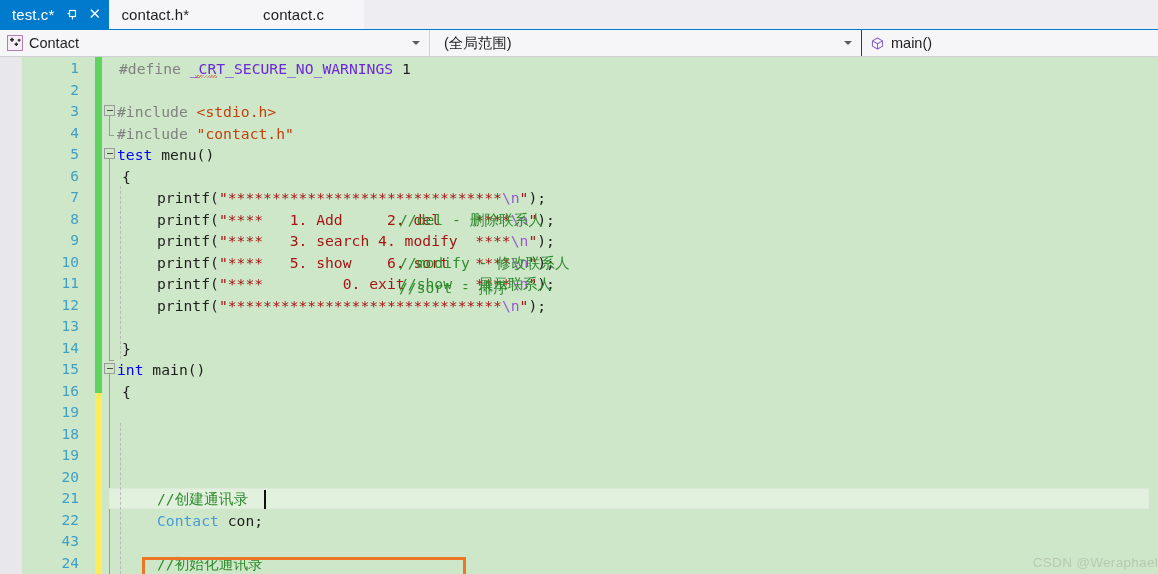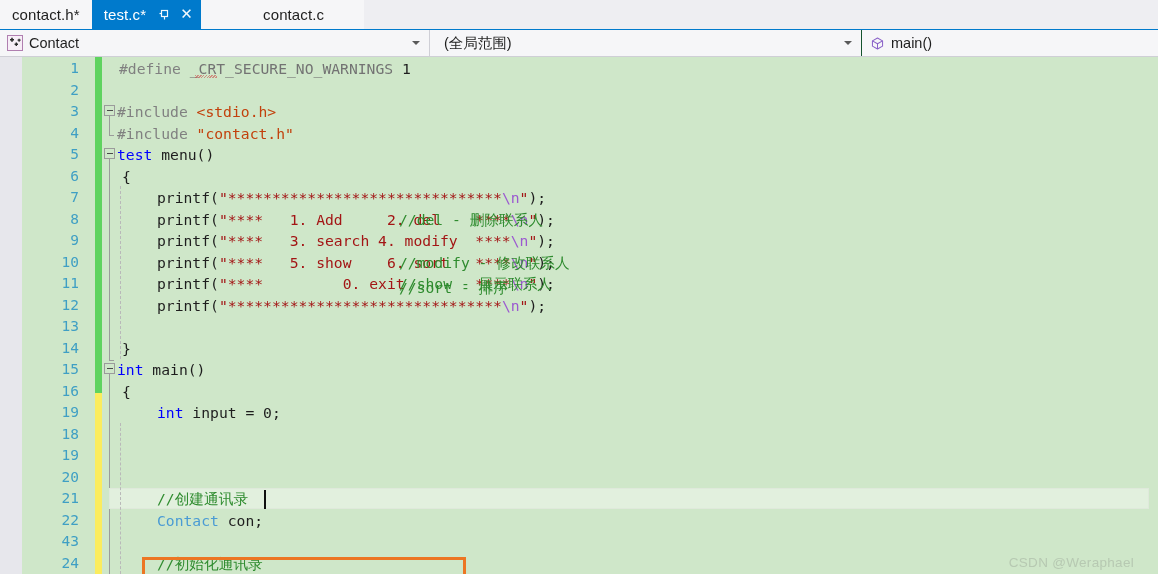--- a/index.html
+++ b/index.html
@@ -224,21 +224,21 @@
   
   .indent-guide {
     position: absolute;
     width: 0;
     border-left: 1px dashed #b9b9b9;
   }
 
   
   .kw      { color: #0000ff; }
   .pp      { color: #808080; }
-  .ppname  { color: #737373; }
+  .ppname  { color: #6d28d9; }
   .str     { color: #a31515; }
   .esc     { color: #9b59d0; }
   .cmt     { color: #2e8b2e; }
   .type    { color: #4a9bd4; }
   .num     { color: #1e1e1e; }
   .plain   { color: #1e1e1e; }
   .hdr     { color: #c2410c; }
 
   
   .squiggle {
@@ -264,51 +264,51 @@
   
   #caret {
     position: absolute;
     width: 2px;
     background: #101010;
   }
 
   
   #watermark {
     position: absolute;
-    right: 24px; bottom: 4px;
+    right: 0; bottom: 4px;
     font-family: "Liberation Sans", sans-serif;
     font-size: 13.5px;
     color: #b7c9b2;
     letter-spacing: 0.3px;
     user-select: none;
   }
 </style>
 </head>
 <body>
 
 <div id="app">
 
   <div id="tabstrip">
-    <div class="tab inactive">
-      <span class="tab-label">contact.h*</span>
-    </div>
     <div class="tab active">
       <span class="tab-label">test.c*</span>
       <span class="tab-icons">
         <span class="tab-icon pin">
           <svg width="13" height="13" viewBox="0 0 13 13">
               <g stroke="#ffffff" stroke-width="1.2" fill="none">
             <rect x="3.5" y="2.5" width="6" height="6"></rect>
                 <line x1="1.5" y1="5.5" x2="3.5" y2="5.5"></line>
                 <line x1="6.5" y1="8.5" x2="6.5" y2="11.5"></line>
           </g>
             </svg>
         </span>
         <span class="tab-icon close">✕</span>
       </span>
+    </div>
+    <div class="tab inactive">
+      <span class="tab-label">contact.h*</span>
     </div>
     <div class="tab inactive" style="padding-left:62px;padding-right:40px;">
       <span class="tab-label">contact.c</span>
     </div>
     <div class="tabstrip-rest"></div>
   </div>
 
   <div id="navbar">
     <div class="nav-combo c1">
       <span class="nav-icon">
@@ -418,21 +418,20 @@
 
       <div class="line" style="top:237.5px; left:38px;"><span class="plain">printf(</span><span class="str">"*******************************</span><span class="esc">\n</span><span class="str">"</span><span class="plain">);</span></div>
       <div class="line" style="top:220px; left:280px;"><span class="cmt">//sort - 排序</span></div>
 
       <div class="line" style="top:280.5px; left:3px;"><span class="plain">}</span></div>
 
       <div class="line" style="top:302px; left:-2px;"><span class="kw">int</span><span class="plain"> main()</span></div>
 
       <div class="line" style="top:323.5px; left:3px;"><span class="plain">{</span></div>
 
-      <div class="line" style="top:345px; left:38px;"><span class="kw">int</span><span class="plain"> input = 0;</span></div>
 
       <div class="line" style="top:431px; left:38px;"><span class="cmt">//创建通讯录</span></div>
 
       <div class="line" style="top:452.5px; left:38px;"><span class="type">Contact</span><span class="plain"> con;</span></div>
 
       <div class="line" style="top:495.5px; left:38px;"><span class="cmt">//初始化通讯录</span></div>
 
       <div id="caret" style="left:145px; top:433px; height:19px;"></div>
     </div>
 

